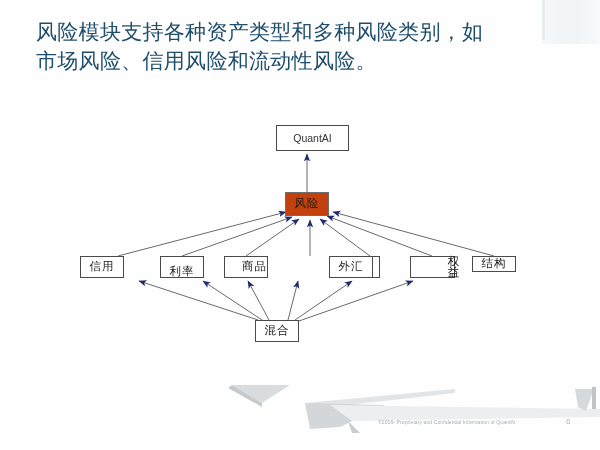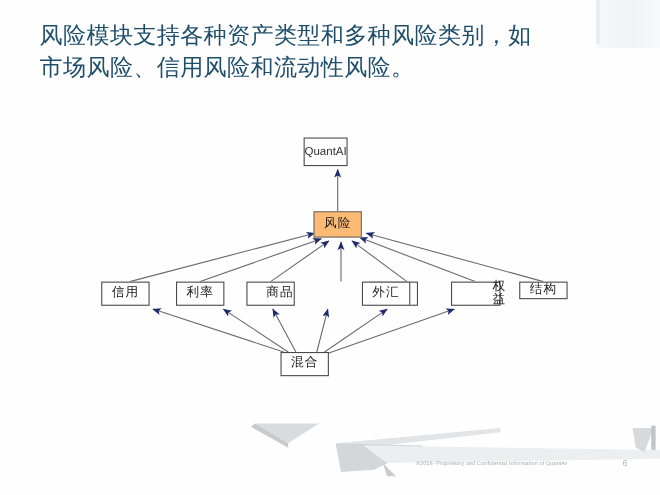--- a/index.html
+++ b/index.html
@@ -83,21 +83,21 @@
     font-size: 11px;
     line-height: 1;
     z-index: 5;
     text-align: center;
   }
   .node.cn {
     font-size: 11.5px;
     letter-spacing: 1px;
   }
   .node.root {
-    background: #fdba74;
+    background: #c2410c;
     border: 1px solid #6d6d6d;
     box-shadow: 0 0 0 0 transparent;
   }
   .node.quant {
     font-size: 10.5px;
     letter-spacing: 0;
     color: #333;
   }
 
   
@@ -171,33 +171,33 @@
 
         <line x1="258" y1="212" x2="139" y2="173"></line>
         <line x1="262" y1="212" x2="203" y2="173"></line>
         <line x1="269" y1="212" x2="248" y2="173"></line>
         <line x1="288" y1="212" x2="298" y2="173"></line>
         <line x1="295" y1="212" x2="352" y2="173"></line>
         <line x1="299" y1="213" x2="413" y2="173"></line>
       </g>
     </svg>
 
-    <div class="node quant" style="left:276px;top:17px;width:40px;height:26px;">
+    <div class="node quant" style="left:276px;top:17px;width:73px;height:26px;">
       <span>QuantAI</span>
     </div>
 
     <div class="node cn root" style="left:285px;top:84px;width:44px;height:24px;">
       <span>风险</span>
     </div>
 
-    <div class="node cn" style="left:92px;top:148px;width:44px;height:22px;">
+    <div class="node cn" style="left:80px;top:148px;width:44px;height:22px;">
       <span>信用</span>
     </div>
 
-    <div class="node cn" style="left:160px;top:148px;width:44px;height:22px;">
+    <div class="node cn" style="left:160px;top:148px;width:44px;height:22px;align-items:flex-end;">
       <span>利率</span>
     </div>
 
     <div class="node cn" style="left:224px;top:148px;width:44px;height:22px;justify-content:flex-end;">
       <span>商品</span>
     </div>
 
     <div class="node cn" style="left:288px;top:148px;width:44px;height:22px;margin-left:48px;">
       <span>固收</span>
     </div>

